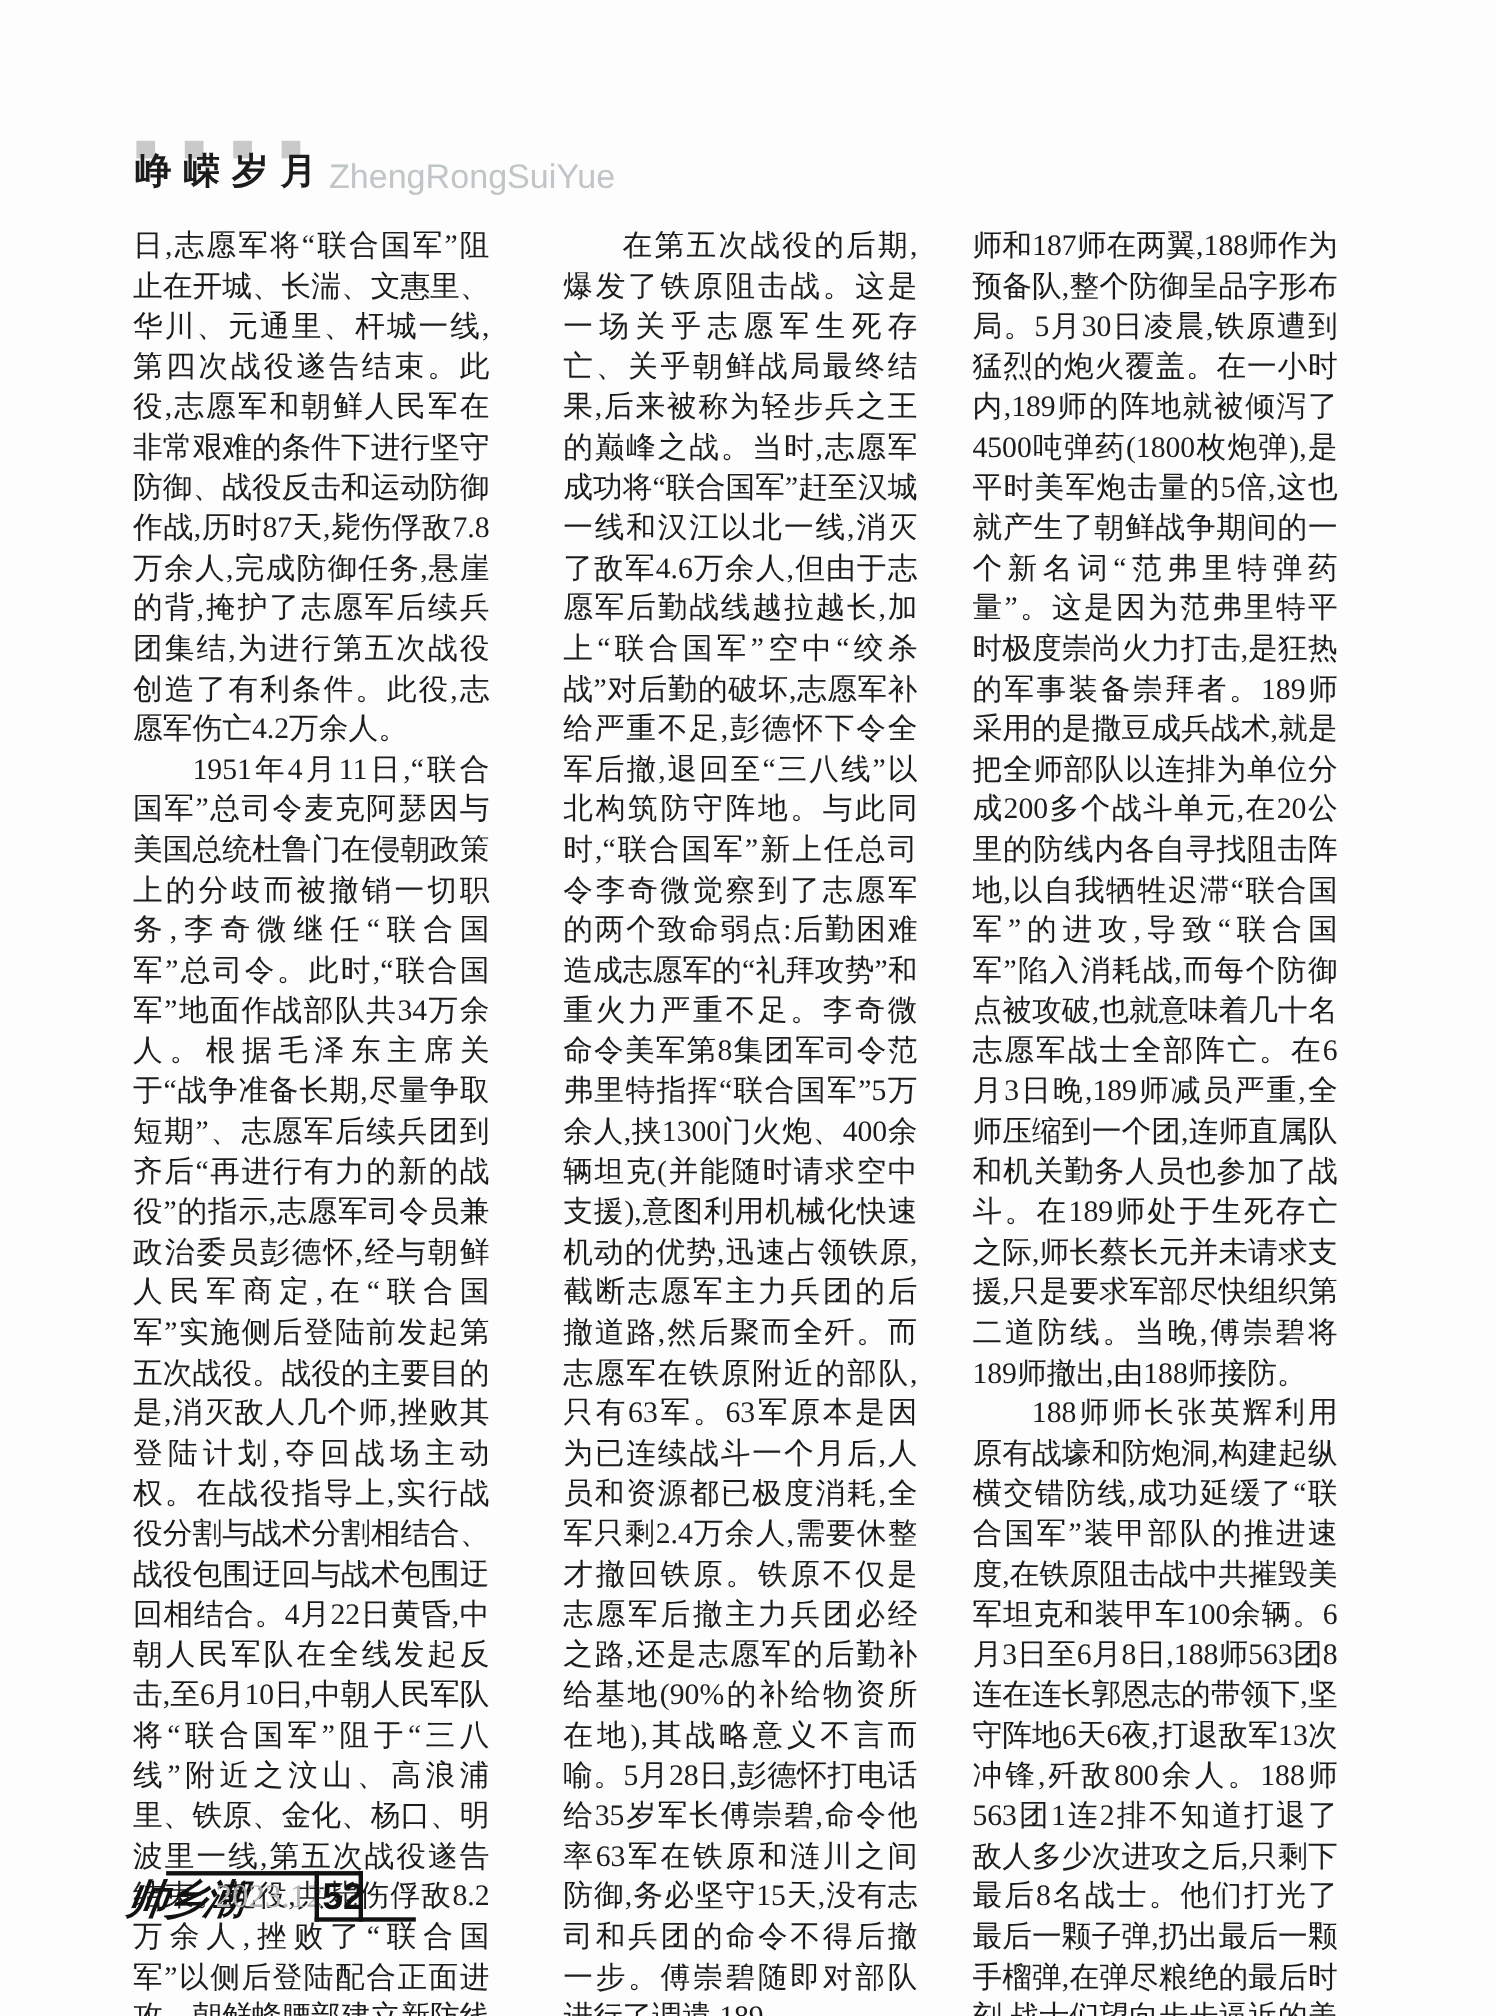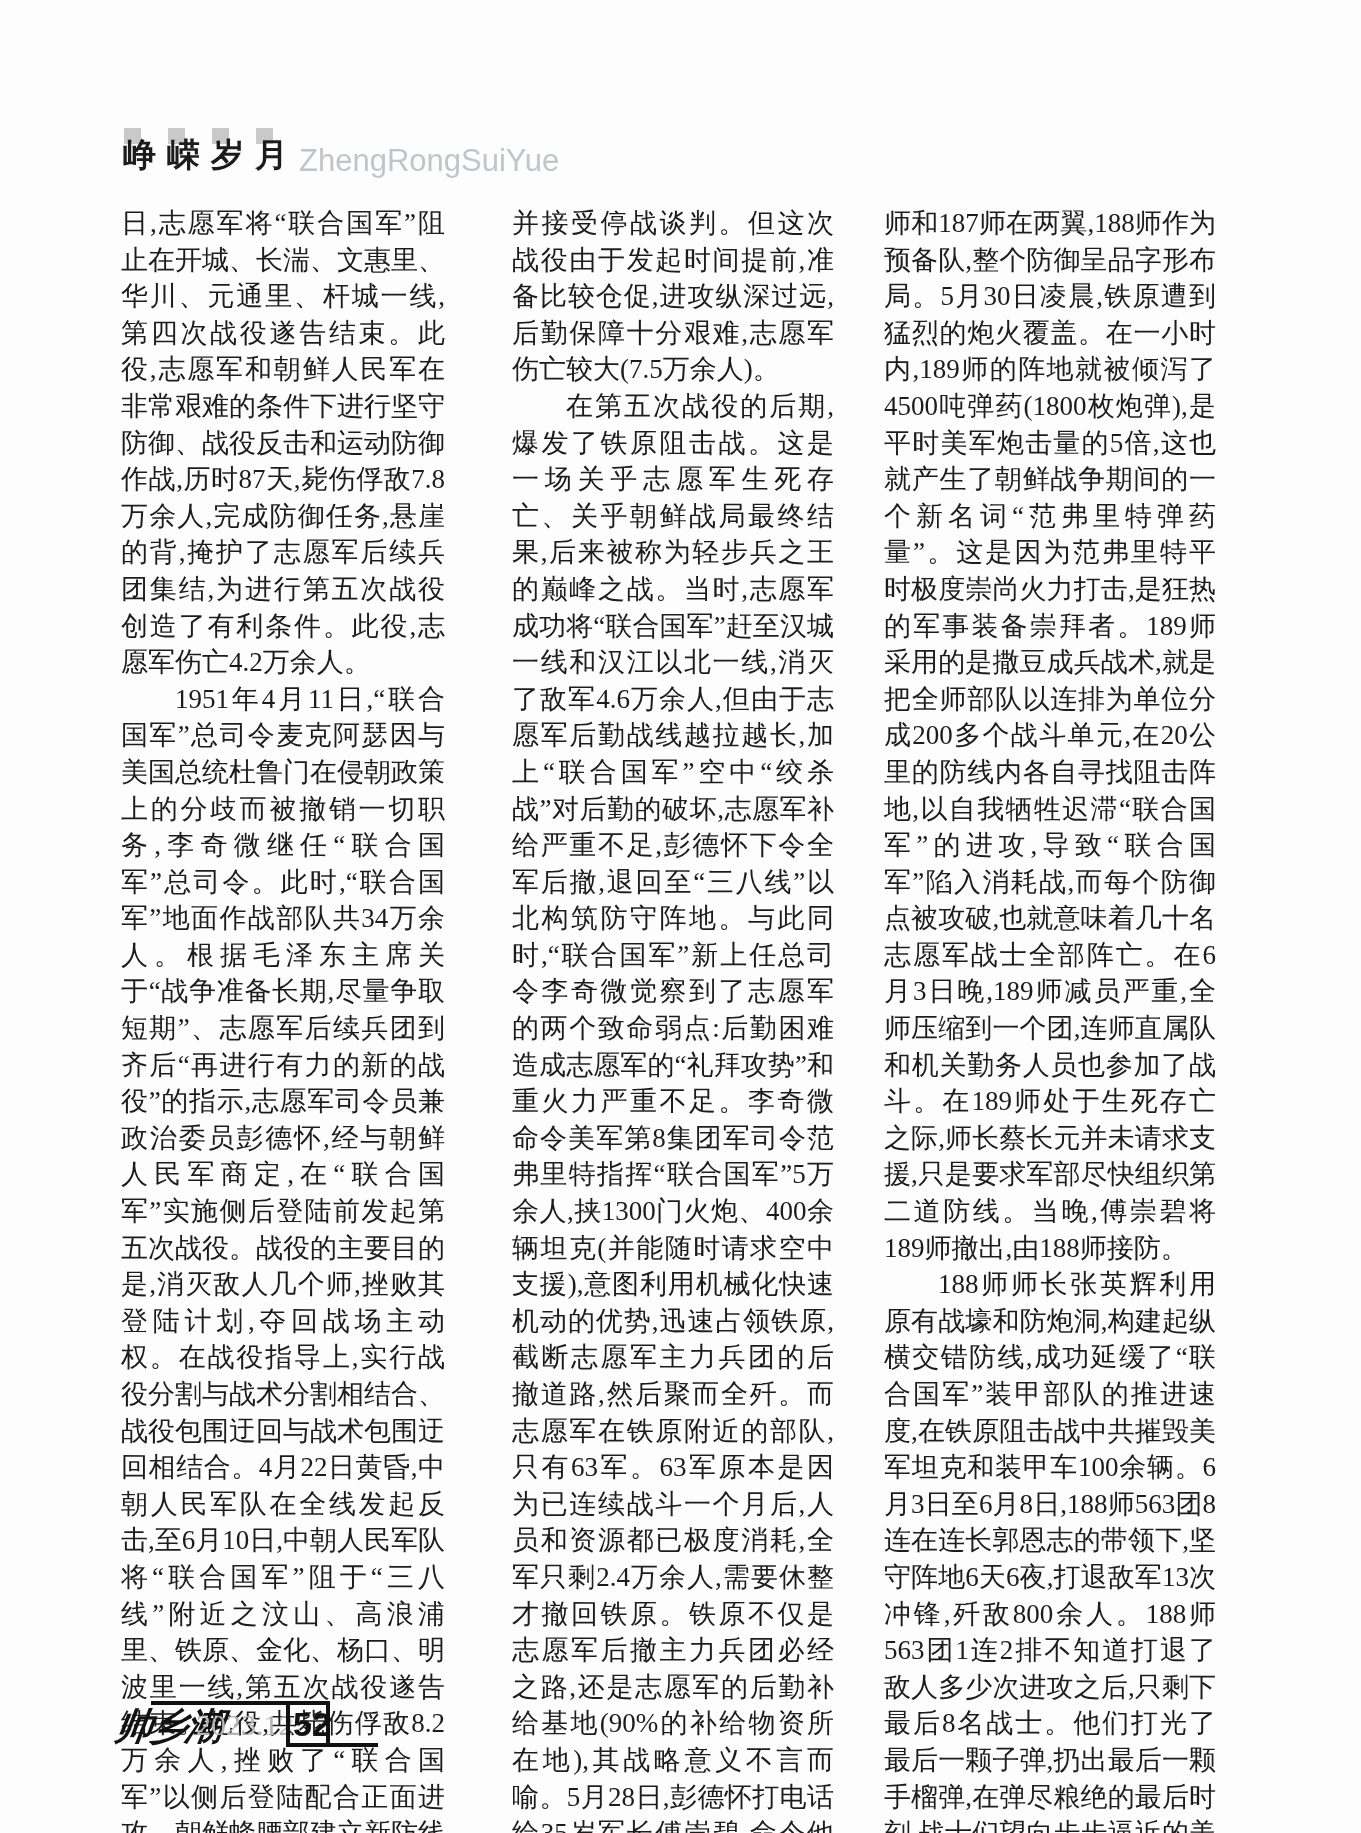--- a/index.html
+++ b/index.html
@@ -74,21 +74,20 @@
     <span class="logo-pinyin">ZhengRongSuiYue</span>
   </header>
 
   <main>
     <section class="col col-1">
       <p>日,志愿军将“联合国军”阻止在开城、长湍、文惠里、华川、元通里、杆城一线,第四次战役遂告结束。此役,志愿军和朝鲜人民军在非常艰难的条件下进行坚守防御、战役反击和运动防御作战,历时87天,毙伤俘敌7.8万余人,完成防御任务,悬崖的背,掩护了志愿军后续兵团集结,为进行第五次战役创造了有利条件。此役,志愿军伤亡4.2万余人。</p>
       <p class="indent">1951年4月11日,“联合国军”总司令麦克阿瑟因与美国总统杜鲁门在侵朝政策上的分歧而被撤销一切职务,李奇微继任“联合国军”总司令。此时,“联合国军”地面作战部队共34万余人。根据毛泽东主席关于“战争准备长期,尽量争取短期”、志愿军后续兵团到齐后“再进行有力的新的战役”的指示,志愿军司令员兼政治委员彭德怀,经与朝鲜人民军商定,在“联合国军”实施侧后登陆前发起第五次战役。战役的主要目的是,消灭敌人几个师,挫败其登陆计划,夺回战场主动权。在战役指导上,实行战役分割与战术分割相结合、战役包围迂回与战术包围迂回相结合。4月22日黄昏,中朝人民军队在全线发起反击,至6月10日,中朝人民军队将“联合国军”阻于“三八线”附近之汶山、高浪浦里、铁原、金化、杨口、明波里一线,第五次战役遂告结束。此役,共毙伤俘敌8.2万余人,挫败了“联合国军”以侧后登陆配合正面进攻、朝鲜蜂腰部建立新防线的企图,扭转了第四次战役时的被动局面,锻炼了新入朝的部队。经过这次较量,“联合国军”对志愿军的力量重新作出评估,不得不转入战略防御,</p>
     </section>
 
     <section class="col col-2">
-      <p>并接受停战谈判。但这次战役由于发起时间提前,准备比较仓促,进攻纵深过远,后勤保障十分艰难,志愿军伤亡较大(7.5万余人)。</p>
       <p class="indent">在第五次战役的后期,爆发了铁原阻击战。这是一场关乎志愿军生死存亡、关乎朝鲜战局最终结果,后来被称为轻步兵之王的巅峰之战。当时,志愿军成功将“联合国军”赶至汉城一线和汉江以北一线,消灭了敌军4.6万余人,但由于志愿军后勤战线越拉越长,加上“联合国军”空中“绞杀战”对后勤的破坏,志愿军补给严重不足,彭德怀下令全军后撤,退回至“三八线”以北构筑防守阵地。与此同时,“联合国军”新上任总司令李奇微觉察到了志愿军的两个致命弱点:后勤困难造成志愿军的“礼拜攻势”和重火力严重不足。李奇微命令美军第8集团军司令范弗里特指挥“联合国军”5万余人,挟1300门火炮、400余辆坦克(并能随时请求空中支援),意图利用机械化快速机动的优势,迅速占领铁原,截断志愿军主力兵团的后撤道路,然后聚而全歼。而志愿军在铁原附近的部队,只有63军。63军原本是因为已连续战斗一个月后,人员和资源都已极度消耗,全军只剩2.4万余人,需要休整才撤回铁原。铁原不仅是志愿军后撤主力兵团必经之路,还是志愿军的后勤补给基地(90%的补给物资所在地),其战略意义不言而喻。5月28日,彭德怀打电话给35岁军长傅崇碧,命令他率63军在铁原和涟川之间防御,务必坚守15天,没有志司和兵团的命令不得后撤一步。傅崇碧随即对部队进行了调遣,189</p>
     </section>
 
     <section class="col col-3">
       <p>师和187师在两翼,188师作为预备队,整个防御呈品字形布局。5月30日凌晨,铁原遭到猛烈的炮火覆盖。在一小时内,189师的阵地就被倾泻了4500吨弹药(1800枚炮弹),是平时美军炮击量的5倍,这也就产生了朝鲜战争期间的一个新名词“范弗里特弹药量”。这是因为范弗里特平时极度崇尚火力打击,是狂热的军事装备崇拜者。189师采用的是撒豆成兵战术,就是把全师部队以连排为单位分成200多个战斗单元,在20公里的防线内各自寻找阻击阵地,以自我牺牲迟滞“联合国军”的进攻,导致“联合国军”陷入消耗战,而每个防御点被攻破,也就意味着几十名志愿军战士全部阵亡。在6月3日晚,189师减员严重,全师压缩到一个团,连师直属队和机关勤务人员也参加了战斗。在189师处于生死存亡之际,师长蔡长元并未请求支援,只是要求军部尽快组织第二道防线。当晚,傅崇碧将189师撤出,由188师接防。</p>
       <p class="indent">188师师长张英辉利用原有战壕和防炮洞,构建起纵横交错防线,成功延缓了“联合国军”装甲部队的推进速度,在铁原阻击战中共摧毁美军坦克和装甲车100余辆。6月3日至6月8日,188师563团8连在连长郭恩志的带领下,坚守阵地6天6夜,打退敌军13次冲锋,歼敌800余人。188师563团1连2排不知道打退了敌人多少次进攻之后,只剩下最后8名战士。他们打光了最后一颗子弹,扔出最后一颗手榴弹,在弹尽粮绝的最后时刻,战士们望向步步逼近的美军,又回头看了看身后的悬崖。悬崖的背</p>
     </section>
   </main>
 
   <footer>

